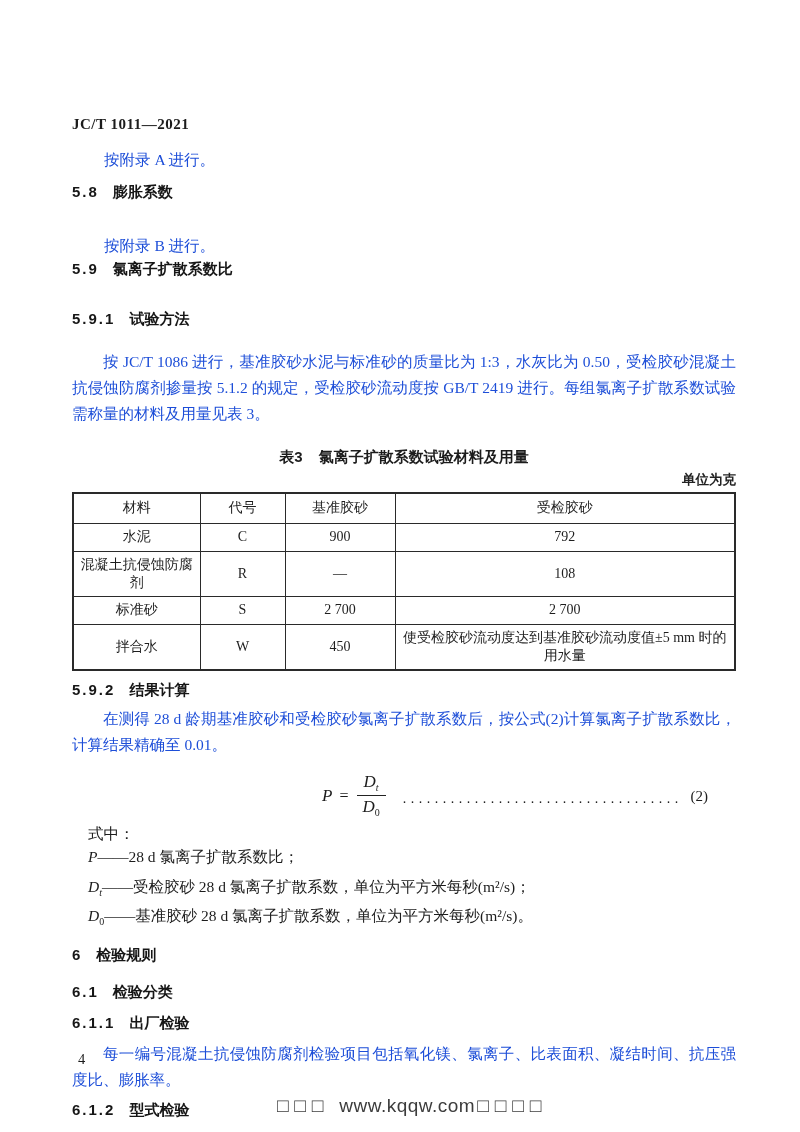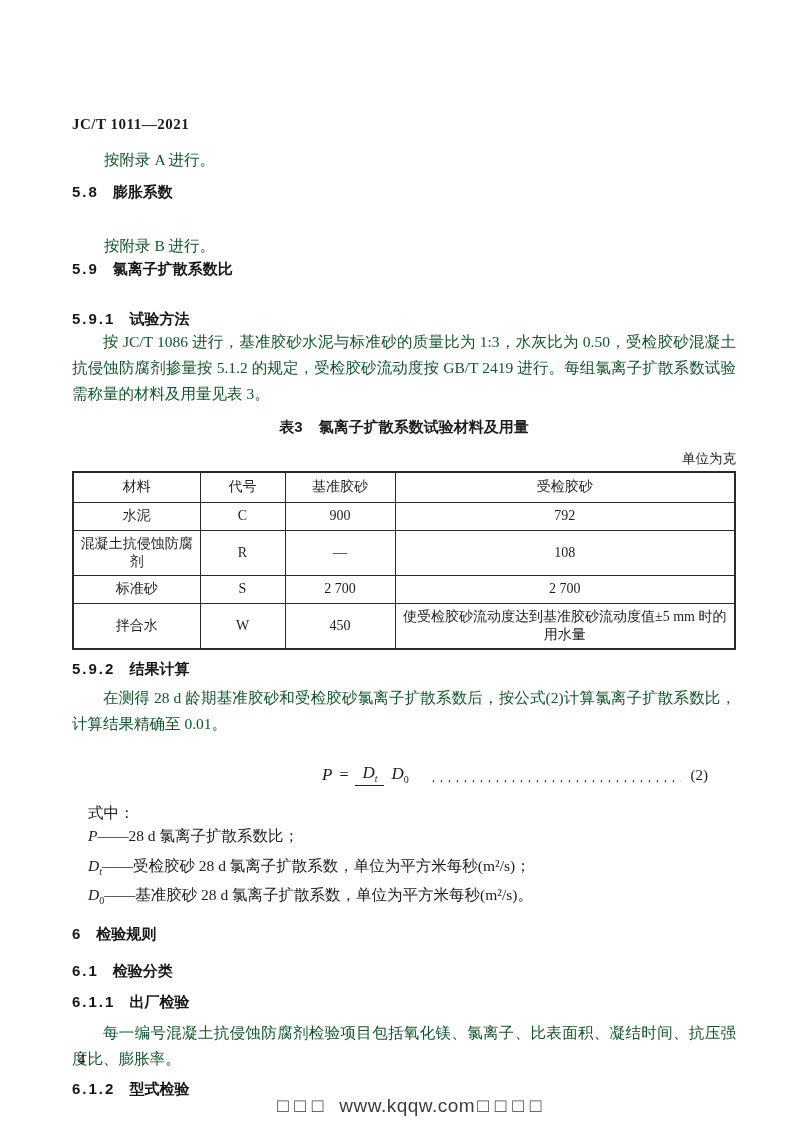--- a/index.html
+++ b/index.html
@@ -27,48 +27,49 @@
     font-family: "Liberation Sans", "DejaVu Sans", sans-serif;
     font-weight: bold;
     font-size: 15px;
     color: #161616;
   }
   .h2 .num, .h3 .num, .h4 .num { margin-right: 14px; letter-spacing: 2px; }
   .body-text {
     font-size: 15.5px;
     line-height: 26px;
     text-align: justify;
-    color: #14532d;
+    color: #1d4ed8;
   }
   .indent { text-indent: 2em; }
   .short-line { margin-left: 32px; }
 
   .mt12 { margin-top: 12px; }
   .mt14 { margin-top: 14px; }
   .mt10 { margin-top: 10px; }
   .mt13 { margin-top: 31px; }
   .mt9  { margin-top: 1px; }
   .mt18 { margin-top: 18px; }
   .mt6  { margin-top: 6px; }
   .mt8  { margin-top: 8px; }
-  .mt4  { margin-top: 0; }
+  .mt4  { margin-top: 20px; }
 
   .table-caption {
-    margin-top: 11px;
+    margin-top: 21px;
     text-align: center;
     font-family: "Liberation Sans", "DejaVu Sans", sans-serif;
     font-weight: bold;
     font-size: 15px;
   }
   .table-caption .cap-label { margin-right: 16px; }
   .unit-note {
-    margin-top: 13px;
+    margin-top: 4px;
     text-align: right;
     font-size: 13.5px;
     color: #222;
+    font-weight: bold;
   }
   table.t3 {
     margin-top: 3px;
     width: 100%;
     border-collapse: collapse;
     border: 2px solid #2a2a2a;
     font-size: 14px;
     color: #1e1e1e;
   }
   table.t3 th, table.t3 td {
@@ -92,20 +93,21 @@
   }
   .formula-spacer { width: 250px; }
   .f-var {
     font-family: "Liberation Serif", "DejaVu Serif", serif;
     font-style: italic;
     font-size: 17px;
   }
   .f-eq { font-size: 16px; margin: 0 7px; }
   .frac {
     display: inline-flex;
+    flex-direction: column;
     align-items: center;
     line-height: 1.15;
   }
   .frac .num-part { border-bottom: 1.4px solid #222; padding: 0 7px 1px 7px; }
   .frac .den-part { padding: 1px 7px 0 7px; }
   sub.f-sub { font-size: 10px; font-style: italic; }
   sub.f-sub.upright { font-style: normal; }
   .f-dots {
     flex: 1;
     margin: 0 10px 0 16px;

